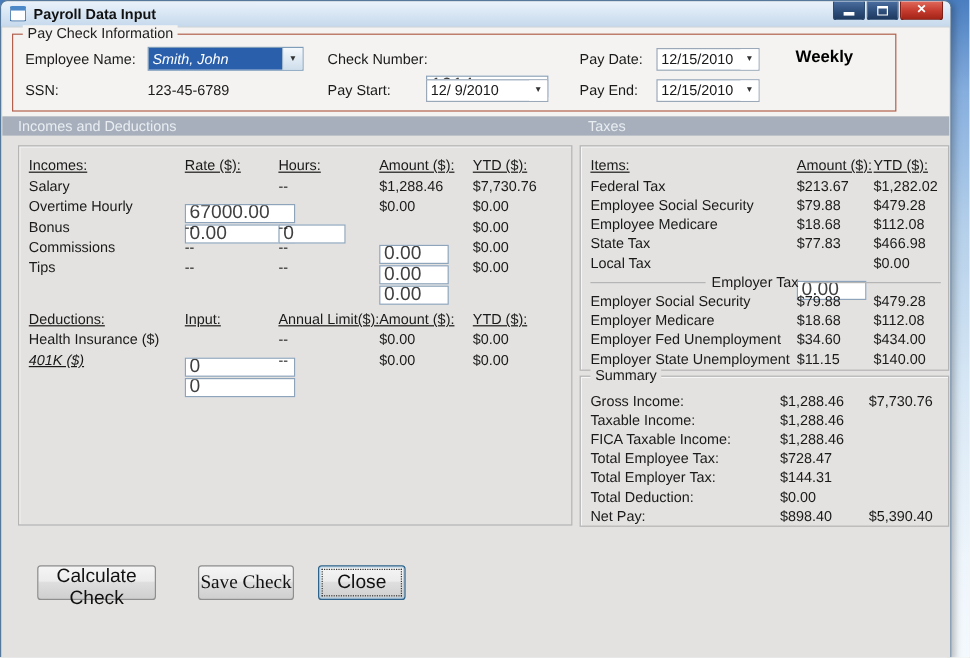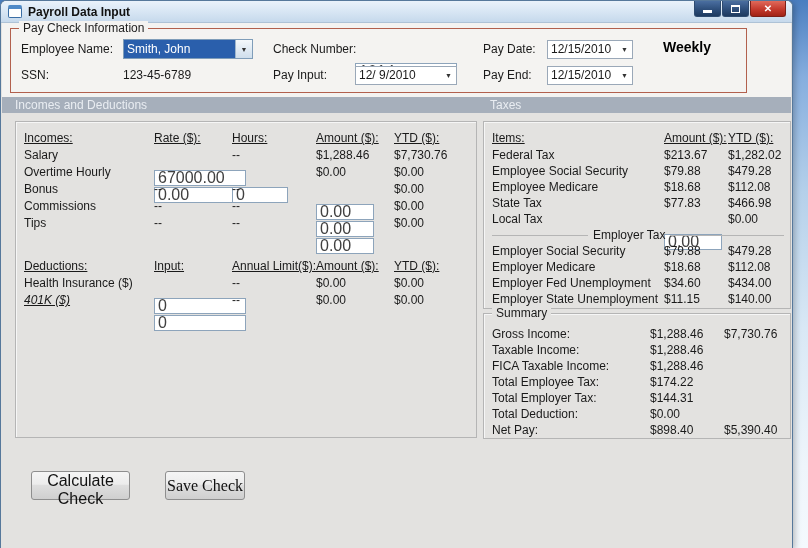--- a/index.html
+++ b/index.html
@@ -37,21 +37,21 @@
   .paycheck-label { position:absolute; left:8px; top:-8px; background:#f4f3f1; padding:0 4px; color:#222; }
 
   .flabel { position:absolute; height:20px; line-height:20px; white-space:nowrap; }
   .stext  { position:absolute; height:20px; line-height:20px; white-space:nowrap; }
 
   .tb { height:18px; border:1px solid #8da4bb; background:#fff; font-family:"Liberation Sans",sans-serif;
     font-size:16px; padding:0 3px; color:#404040;margin-top:23px; }
 
   .combo { position:absolute; display:flex; height:20px; border:1px solid #7f9db9; background:#fff; }
   .combo-text { flex:1; padding:1px 3px; line-height:16px; white-space:nowrap; overflow:hidden; }
-  .combo-text.selected { background:#2a5fac; color:#fff; }
+  .combo-text.selected { background:#2a5fac; color:#fff;font-style:italic; }
   .combo-arrow-btn { width:17px; border-left:1px solid #9fb6cc;
     background:linear-gradient(180deg,#f4f8fb 0%,#dde8f2 60%,#cfdeec 100%);
     display:flex; align-items:center; justify-content:center; }
   .combo-arrow-btn .arr, .datecombo .arr { font-size:7px; color:#333; line-height:1; }
   .datecombo { position:absolute; display:flex; height:19px; border:1px solid #9aa8b8; background:#fff; }
   .datecombo .dtext { flex:1; padding:1px 3px; line-height:15px; white-space:nowrap; }
   .datecombo .darr { width:15px; display:flex; align-items:center; justify-content:center; background:#fff; }
 
   .weekly { position:absolute; font-size:14px; font-weight:bold; color:#000; }
 
@@ -142,21 +142,21 @@
         <span class="darr">
             <span class="arr">▼</span>
           </span>
       </div>
 
       <div class="weekly" style="left:652px;top:10px;">Weekly</div>
 
       <div class="flabel" style="left:10px;top:36px;">SSN:</div>
       <div class="stext" style="left:112px;top:36px;">123-45-6789</div>
 
-      <div class="flabel" style="left:262px;top:36px;">Pay Input:</div>
+      <div class="flabel" style="left:262px;top:36px;">Pay Start:</div>
       <div class="datecombo" style="left:344px;top:37px;width:102px;">
         <span class="dtext">12/ 9/2010</span>
         <span class="darr">
             <span class="arr">▼</span>
           </span>
       </div>
 
       <div class="flabel" style="left:472px;top:36px;">Pay End:</div>
       <div class="datecombo" style="left:536px;top:37px;width:86px;">
         <span class="dtext">12/15/2010</span>
@@ -291,34 +291,35 @@
 
         <span>Taxable Income:</span>
         <span>$1,288.46</span>
         <span></span>
 
         <span>FICA Taxable Income:</span>
         <span>$1,288.46</span>
         <span></span>
 
         <span>Total Employee Tax:</span>
-        <span>$174.22</span>
+        <span>$728.47</span>
         <span></span>
 
         <span>Total Employer Tax:</span>
         <span>$144.31</span>
         <span></span>
 
         <span>Total Deduction:</span>
         <span>$0.00</span>
         <span></span>
 
         <span>Net Pay:</span>
         <span>$898.40</span>
         <span>$5,390.40</span>
       </div>
     </div>
 
     <button class="btn btn-calc">Calculate Check</button>
     <button class="btn btn-save">Save Check</button>
+    <button class="btn btn-close">Close</button>
 
   </div>
 </div>
 
 </body></html>

